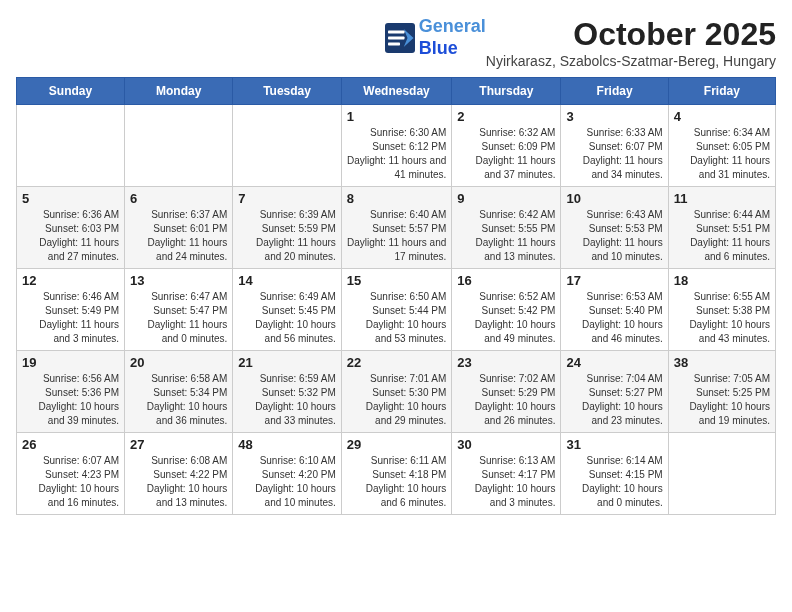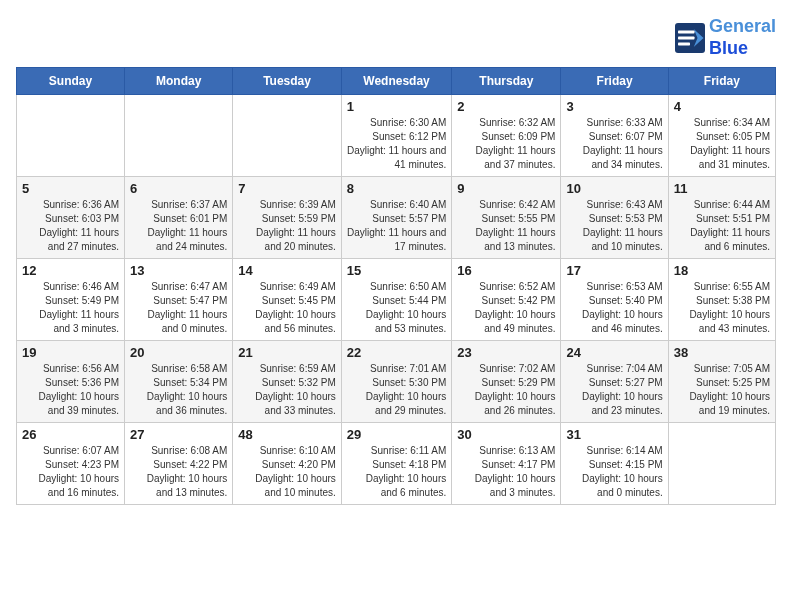--- a/index.html
+++ b/index.html
@@ -102,20 +102,22 @@
       <rect x="4" y="26" width="16" height="4" fill="white" rx="1"></rect>
     </svg>
     <div>
       <div class="logo-text">
         <span>General</span><br>
         <span style="color:#1d4ed8">Blue</span>
       </div>
     </div>
   </div>
   <div class="title-block">
+    <div class="month-title">October 2025</div>
+    <div class="location">Nyirkarasz, Szabolcs-Szatmar-Bereg, Hungary</div>
   </div>
 </div>
 
 <table>
   <thead>
     <tr id="thead-row">
     <th>Sunday</th>
         <th>Monday</th>
         <th>Tuesday</th>
         <th>Wednesday</th>

